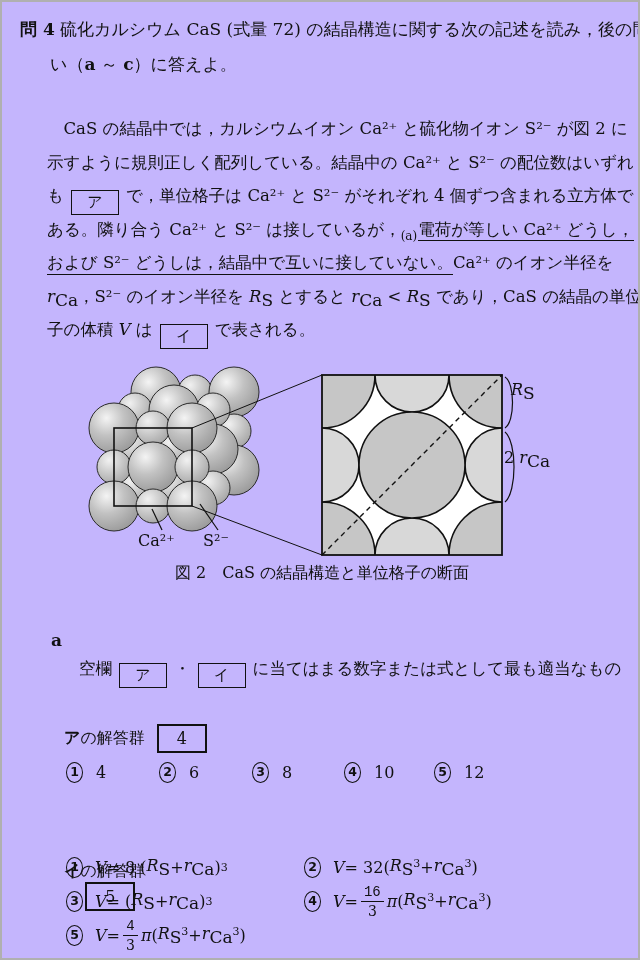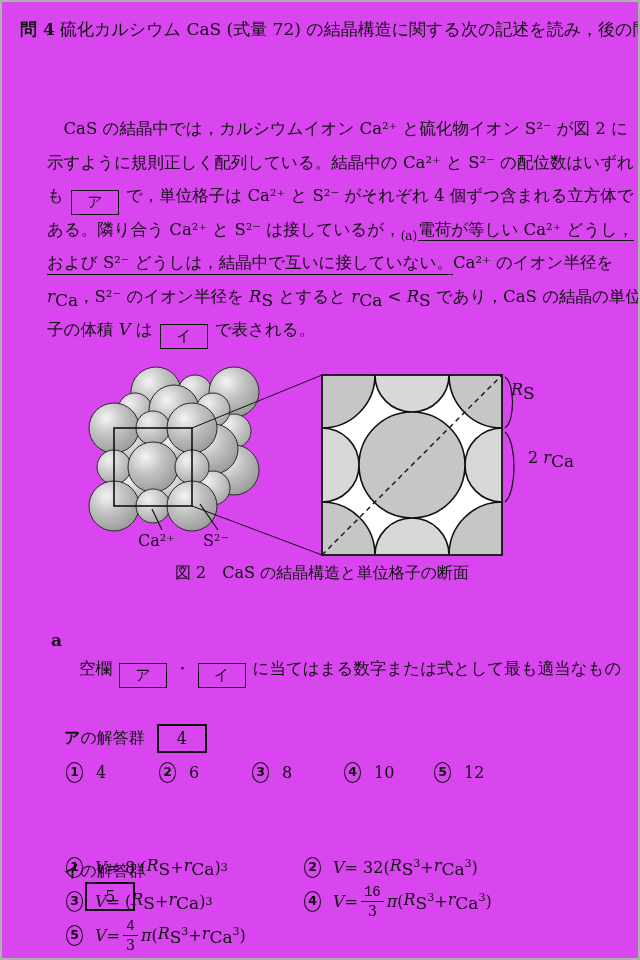--- a/index.html
+++ b/index.html
@@ -1,17 +1,17 @@
 <!DOCTYPE html>
 <html><head>
 <meta charset="utf-8">
 <style>
   html,body{margin:0;padding:0;background:#e8e8e8;}
   .page{
-    position:relative;width:640px;height:960px;background:#d946ef;
+    position:relative;width:640px;height:960px;background:#c4b5fd;
     border:2px solid #b0b0b0;box-sizing:border-box;overflow:hidden;
     font-family:"DejaVu Serif",serif;color:#111;
   }
   .abs{position:absolute;white-space:nowrap;}
   .t17{font-size:17px;}
   .para-line{font-size:16.5px;height:33.5px;line-height:33.5px;white-space:nowrap;}
   b{font-weight:bold;}
   .mi{font-family:"DejaVu Serif",serif;font-style:italic;}
   sub{font-size:17px;vertical-align:-4px;font-style:normal;}
   sup{font-size:11px;vertical-align:4px;font-style:normal;}
@@ -46,20 +46,21 @@
   .caption{position:absolute;top:561px;left:0;width:640px;text-align:center;font-size:16px;}
   .figlabel{position:absolute;font-size:16px;white-space:nowrap;}
 </style>
 </head>
 <body>
 
 <div class="page">
 
   <div class="abs t17" style="left:18px;top:16px;font-weight:bold;">問 4</div>
   <div class="abs t17" style="left:58px;top:16px;">硫化カルシウム CaS (式量 72) の結晶構造に関する次の記述を読み，後の問</div>
+  <div class="abs t17" style="left:48px;top:51px;">い（<b>a</b> ～ <b>c</b>）に答えよ。</div>
 
   <div class="abs" style="left:45px;top:110px;">
     <div class="para-line">　CaS の結晶中では，カルシウムイオン Ca²⁺ と硫化物イオン S²⁻ が図 2 に</div>
     <div class="para-line">示すように規則正しく配列している。結晶中の Ca²⁺ と S²⁻ の配位数はいずれ</div>
     <div class="para-line">も<span class="inline-box">ア</span>で，単位格子は Ca²⁺ と S²⁻ がそれぞれ 4 個ずつ含まれる立方体で</div>
     <div class="para-line">ある。隣り合う Ca²⁺ と S²⁻ は接しているが，<span class="sm">(a)</span><span class="ul">電荷が等しい Ca²⁺ どうし，</span></div>
     <div class="para-line"><span class="ul">および S²⁻ どうしは，結晶中で互いに接していない。</span>Ca²⁺ のイオン半径を</div>
     <div class="para-line"><span class="var"><i class="mi">r</i><sub>Ca</sub></span>，S²⁻ のイオン半径を <span class="var"><i class="mi">R</i><sub>S</sub></span> とすると <span class="var"><i class="mi">r</i><sub>Ca</sub></span> &lt; <span class="var"><i class="mi">R</i><sub>S</sub></span> であり，CaS の結晶の単位格</div>
     <div class="para-line">子の体積 <i class="mi">V</i> は<span class="inline-box">イ</span>で表される。</div>
   </div>
@@ -146,21 +147,21 @@
       <path d="M503,21 C513,27 513,66 503,72"></path>
       <path d="M503,76 C515,86 515,136 503,146"></path>
     </g>
   </svg>
 
   <div class="figlabel" style="left:136px;top:529px;">Ca²⁺</div>
   <div class="figlabel" style="left:201px;top:529px;">S²⁻</div>
   <div class="figlabel" style="left:509px;top:378px;">
     <i class="mi">R</i><sub>S</sub>
   </div>
-  <div class="figlabel" style="left:526px;top:446px;">
+  <div class="figlabel" style="left:502px;top:446px;">
     <span>2 </span><i class="mi">r</i><sub>Ca</sub>
   </div>
 
   <div class="caption">図 2　CaS の結晶構造と単位格子の断面</div>
 
   <div class="abs t17" style="left:49px;top:628px;font-weight:bold;">a</div>
   <div class="abs" style="left:77px;top:626px;font-size:16.5px;line-height:30px;margin-top:26px;">空欄<span class="inline-box">ア</span>・<span class="inline-box">イ</span>に当てはまる数字または式として最も適当なもの</div>
 
   <div class="abs gtitle-row" style="left:62px;top:722px;align-items:center;">
     <span><b>ア</b>の解答群</span>

